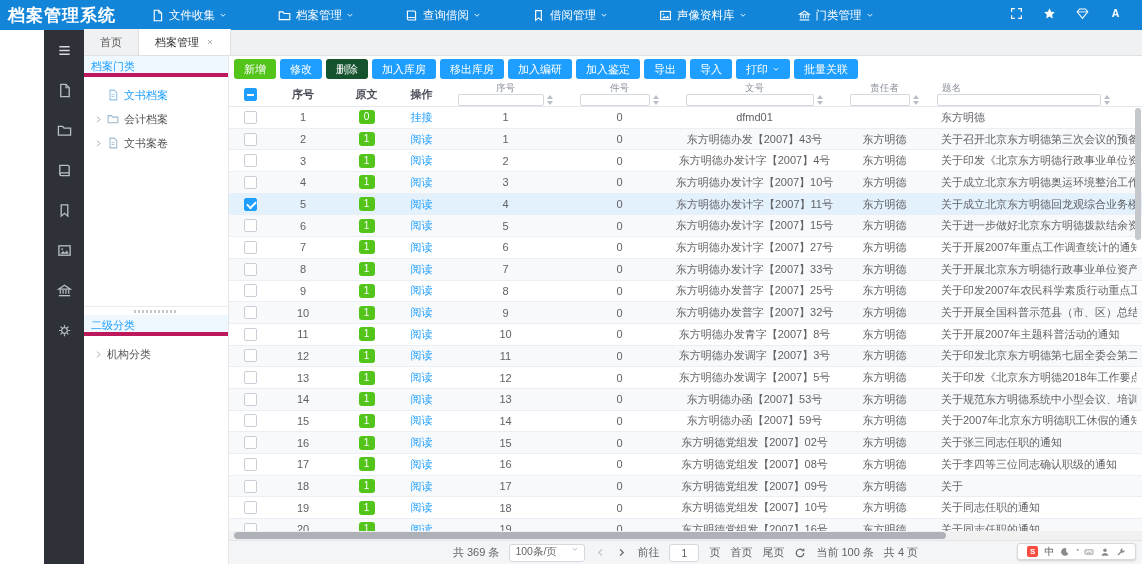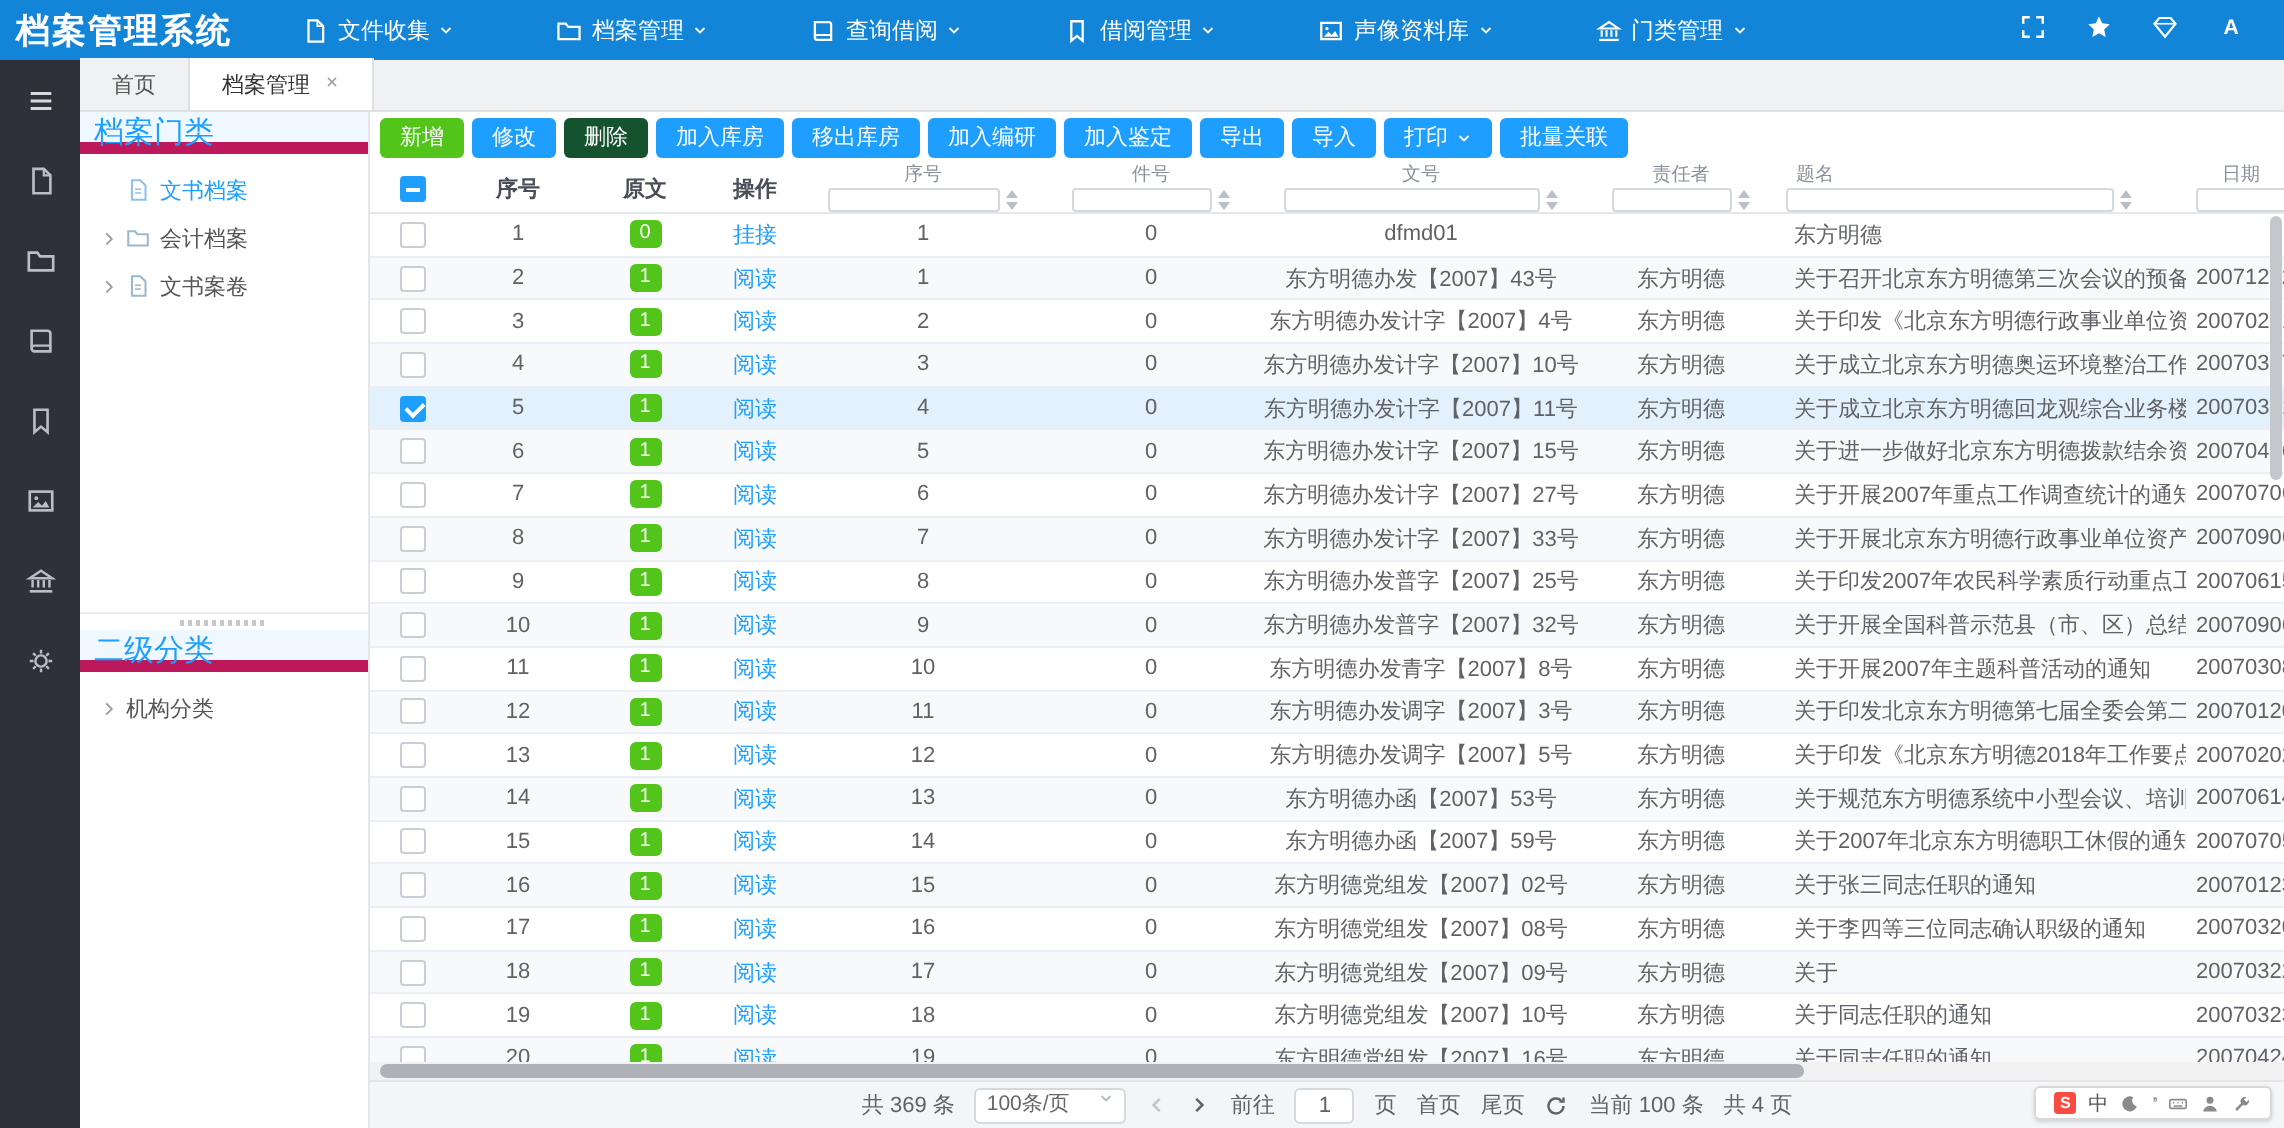--- a/index.html
+++ b/index.html
@@ -16,39 +16,39 @@
   .nav-item .caret { margin-left:4px; }
   .icn { display:inline-flex; align-items:center; justify-content:center; }
   .icn svg { width:13px; height:13px; display:block; }
   .icn.caret svg { width:8px; height:8px; }
   .top-right { margin-left:auto; display:flex; align-items:center; padding-right:10px; }
   .quick { display:flex; align-items:center; }
   .quick .qi { margin:0 10px; position:relative; cursor:pointer; }
   .quick .qi svg { width:13px; height:13px; }
 
   
-  .below { flex:1; display:flex; min-height:0; }
+  .below { flex:1; display:flex; min-height:0;padding-left:44px; }
   .rail { width:40px; background:#2e3238; flex:none; display:flex; flex-direction:column; align-items:center; }
   .rail-item { width:40px; height:40px; display:flex; align-items:center; justify-content:center; color:#b9bec5; cursor:pointer; }
   .rail-item:first-child { color:#d6d9dd; }
   .rail-item svg { width:15px; height:15px; }
   .rightcol { flex:1; display:flex; flex-direction:column; min-width:0; }
 
   
   .tabstrip { height:26px; background:#f0f1f2; border-bottom:1px solid #e0e0e0; display:flex; align-items:flex-end; flex:none; }
   .tab { height:26px; display:flex; align-items:center; padding:0 16px; font-size:11px; color:#555; border-right:1px solid #e0e0e0; cursor:pointer; background:#f0f1f2; }
   .tab.active { background:#fff; color:#333; }
   .tab .tclose { margin-left:7px; color:#999; }
   .tab .tclose svg { width:8px; height:8px; }
 
   .content { flex:1; display:flex; min-height:0; }
 
   
   .leftpanel { width:145px; flex:none; background:#fff; border-right:1px solid #e4e7ea; display:flex; flex-direction:column; overflow:hidden; }
-  .lp-head { height:21px; line-height:21px; background:#f0f8ff; color:#1E9FFF; font-size:15px; padding-left:7px; border-bottom:6px solid #be185d; flex:none; }
+  .lp-head { height:21px; line-height:21px; background:#f0f8ff; color:#1E9FFF; font-size:11px; padding-left:7px; border-bottom:4px solid #be185d; flex:none; }
   .lp-sec1 { height:250px; flex:none; }
   .splitter { height:9px; border-top:1px solid #ececec; display:flex; align-items:center; justify-content:center; flex:none; }
   .splitter .dots { width:44px; height:3px; background:repeating-linear-gradient(90deg,#c4c8ce 0 2px,transparent 2px 4px); }
   .tree { padding-top:6px; }
   .tree-item { display:flex; align-items:center; height:24px; padding-left:10px; font-size:11px; color:#555; cursor:pointer; white-space:nowrap; }
   .tree-item .arrow { width:13px; color:#9aa0a8; display:inline-flex; }
   .tree-item .arrow svg { width:9px; height:9px; }
   .tree-item .spacer { width:13px; }
   .tree-item .ticon { margin-right:5px; color:#9db8cc; }
   .tree-item .ticon svg { width:12px; height:12px; }

